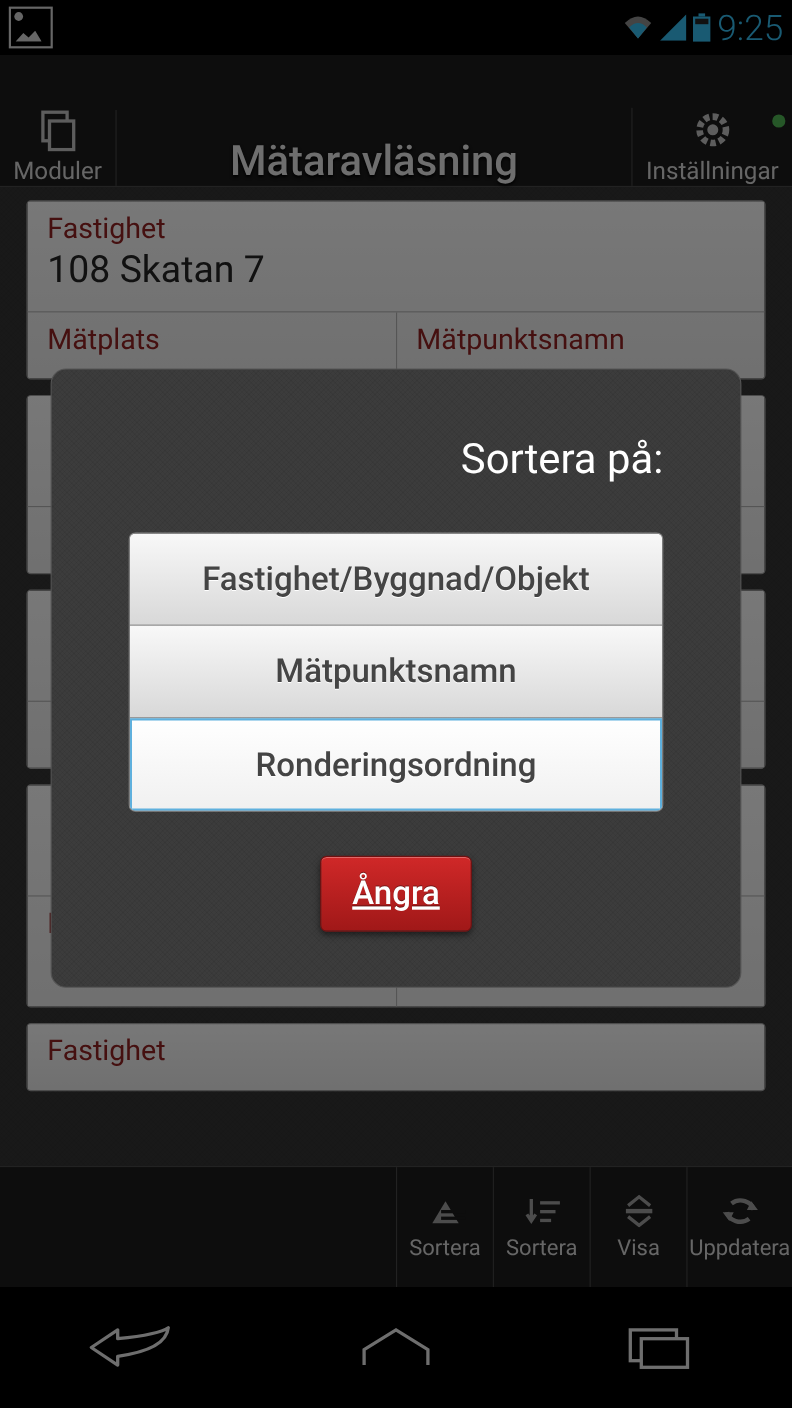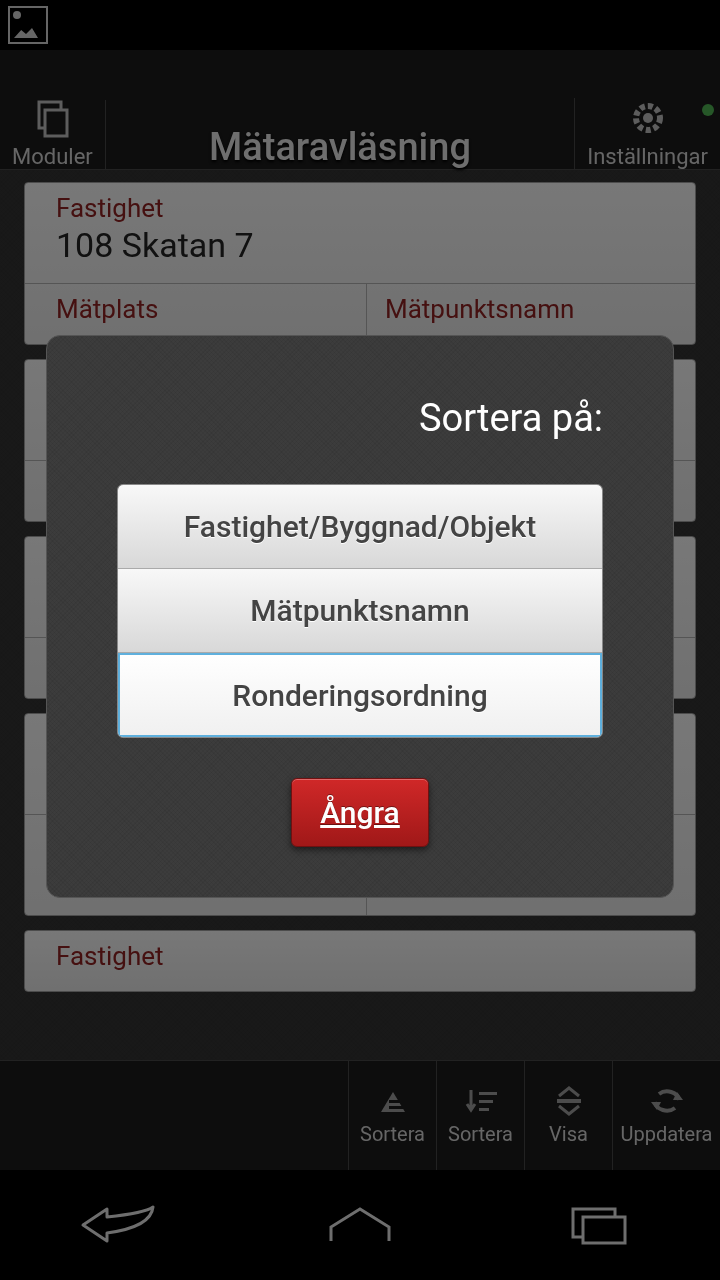--- a/index.html
+++ b/index.html
@@ -17,21 +17,21 @@
 .app-bar { height: 120px; background: #1a1a1a; border-bottom: 1px solid #444; display: flex; align-items: flex-end; }
 .app-bar-btn { display: flex; flex-direction: column; align-items: center; justify-content: center; gap: 6px; padding: 0 12px; border-left: 1px solid #444; }
 .app-bar-btn:first-child { border-left: none; border-right: 1px solid #444; }
 .app-bar-title { flex: 1; display: flex; align-items: center; justify-content: center; color: #ddd; font-size: 38px; font-weight: 500; text-shadow: 0 2px 3px #000; }
 .app-bar-btn-label { color: #ccc; font-size: 22px; }
 .app-bar-dot { position: relative; }
 .app-bar-dot::after { content: ''; position: absolute; top: 6px; right: 6px; width: 12px; height: 12px; background: #4CAF50; border-radius: 50%; }
 
 .content { position: absolute; top: 170px; bottom: 220px; left: 0; right: 0; padding: 12px 24px; overflow: hidden; }
 .card { background: #e8e8e8; background: linear-gradient(180deg, #f0f0f0, #e0e0e0); border: 1px solid #999; border-radius: 4px; margin-bottom: 14px; }
-.card-row { display: flex; padding-left: 13px; }
+.card-row { display: flex; }
 .card-row:not(:last-child) { border-bottom: 1px solid #aaa; }
 .cell { flex: 1; padding: 10px 18px 18px; }
 .cell + .cell { border-left: 1px solid #aaa; }
 .cell-label { color: #8b2020; font-size: 26px; margin-bottom: 2px; }
 .cell-value { color: #222; font-size: 34px; }
 
 .bottom-bar { position: absolute; bottom: 110px; left: 0; right: 0; height: 110px; background: #1a1a1a; border-top: 1px solid #444; display: flex; justify-content: flex-end; }
 .bottom-btn { width: 88px; display: flex; flex-direction: column; align-items: center; justify-content: center; gap: 6px; border-left: 1px solid #444; color: #ccc; font-size: 20px; }
 
 .nav-bar { position: absolute; bottom: 0; left: 0; right: 0; height: 110px; background: #000; display: flex; align-items: center; justify-content: space-around; }
@@ -48,20 +48,35 @@
 
 svg { display: block; }
 </style>
 </head>
 <body>
 
 <div class="status-bar">
   <div class="status-left">
     <div class="icon-box"></div>
   </div>
+  <div class="status-right">
+    <svg width="28" height="24">
+        <path d="M2 8 Q14 -4 26 8 L14 22 Z" fill="#888"></path>
+        <path d="M6 12 Q14 4 22 12 L14 22 Z" fill="#33b5e5"></path>
+      </svg>
+    <svg width="24" height="24">
+        <path d="M0 24 L24 0 L24 24 Z" fill="#33b5e5"></path>
+      </svg>
+    <svg width="16" height="26">
+        <rect x="5" y="0" width="6" height="3" fill="#33b5e5"></rect>
+        <rect x="0" y="3" width="16" height="23" fill="#33b5e5"></rect>
+        <rect x="2" y="5" width="12" height="5" fill="#222"></rect>
+      </svg>
+    <span class="status-time">9:25</span>
+  </div>
 </div>
 
 <div class="app-bar">
   <div class="app-bar-btn">
     <svg width="38" height="38">
         <rect x="6" y="2" width="22" height="26" fill="none" stroke="#bbb" stroke-width="3"></rect>
         <rect x="12" y="10" width="22" height="26" fill="#1a1a1a" stroke="#bbb" stroke-width="3"></rect>
       </svg>
     <span class="app-bar-btn-label">Moduler</span>
   </div>
@@ -177,21 +192,21 @@
       </svg>
     <span>Sortera</span>
   </div>
   <div class="bottom-btn">
     <svg width="36" height="30">
         <path d="M8 10 L18 2 L28 10 M8 20 L18 28 L28 20" stroke="#999" stroke-width="3" fill="none"></path>
         <rect x="6" y="13" width="24" height="4" fill="#999"></rect>
       </svg>
     <span>Visa</span>
   </div>
-  <div class="bottom-btn" style="width:108px">
+  <div class="bottom-btn" style="width:96px">
     <svg width="36" height="30">
         <path d="M10 8 A12 10 0 0 1 30 14 M26 22 A12 10 0 0 1 6 16" stroke="#999" stroke-width="4" fill="none"></path>
         <path d="M28 6 L34 14 L24 14 Z M8 24 L2 16 L12 16 Z" fill="#999"></path>
       </svg>
     <span>Uppdatera</span>
   </div>
 </div>
 
 <div class="nav-bar">
   <div class="nav-icon">

